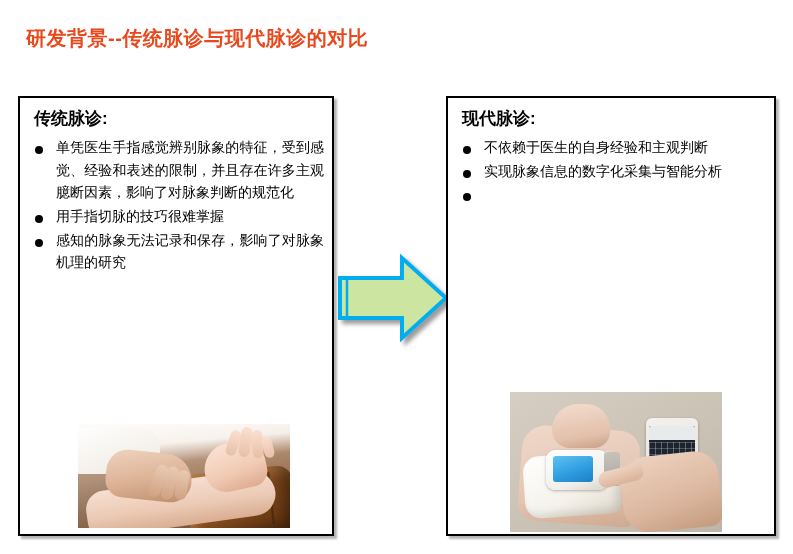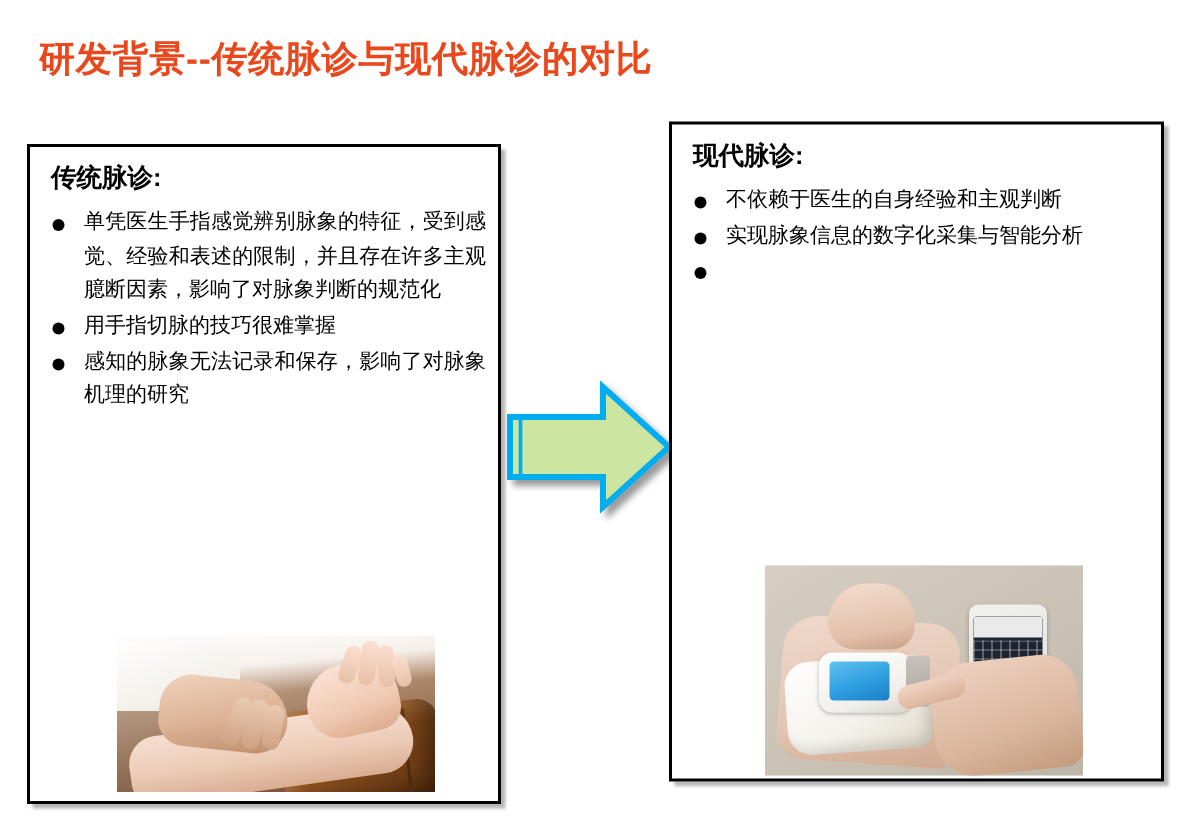--- a/index.html
+++ b/index.html
@@ -17,21 +17,21 @@
     width: 793px;
     height: 554px;
     background: #ffffff;
   }
 
   
   #slide-title {
     position: absolute;
     left: 26px;
     top: 26px;
-    font-size: 24px;
+    font-size: 20px;
     font-weight: bold;
     color: #E8481C;
     letter-spacing: 0.5px;
     white-space: nowrap;
     line-height: 1.2;
   }
 
   
   .panel {
     position: absolute;
@@ -43,21 +43,21 @@
 
   #panel-traditional {
     left: 18px;
     top: 96px;
     width: 316px;
     height: 440px;
   }
 
   #panel-modern {
     left: 446px;
-    top: 81px;
+    top: 96px;
     width: 330px;
     height: 440px;
   }
 
   .panel-heading {
     font-size: 17px;
     font-weight: bold;
     color: #000000;
     margin: 10px 0 6px 14px;
     line-height: 1.3;

